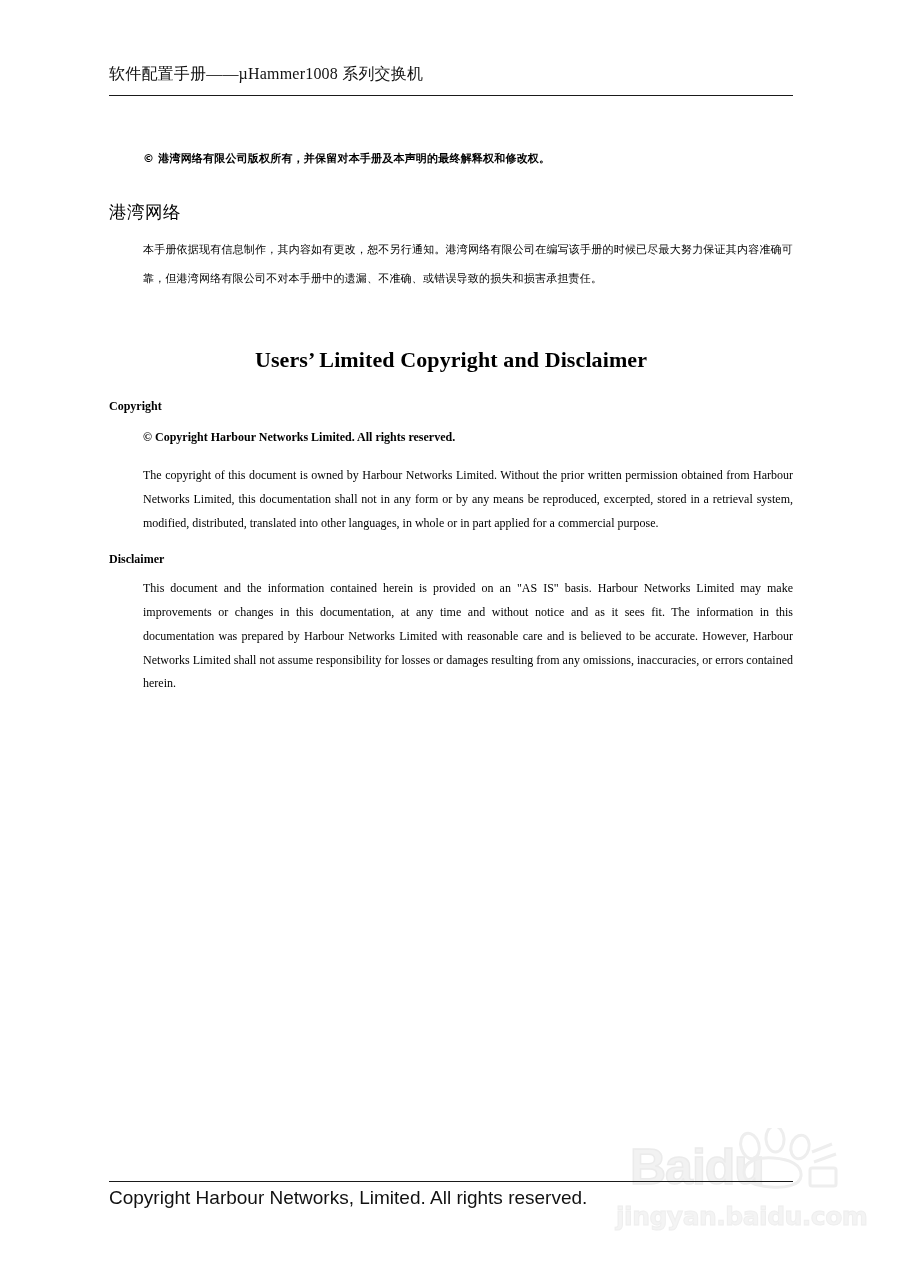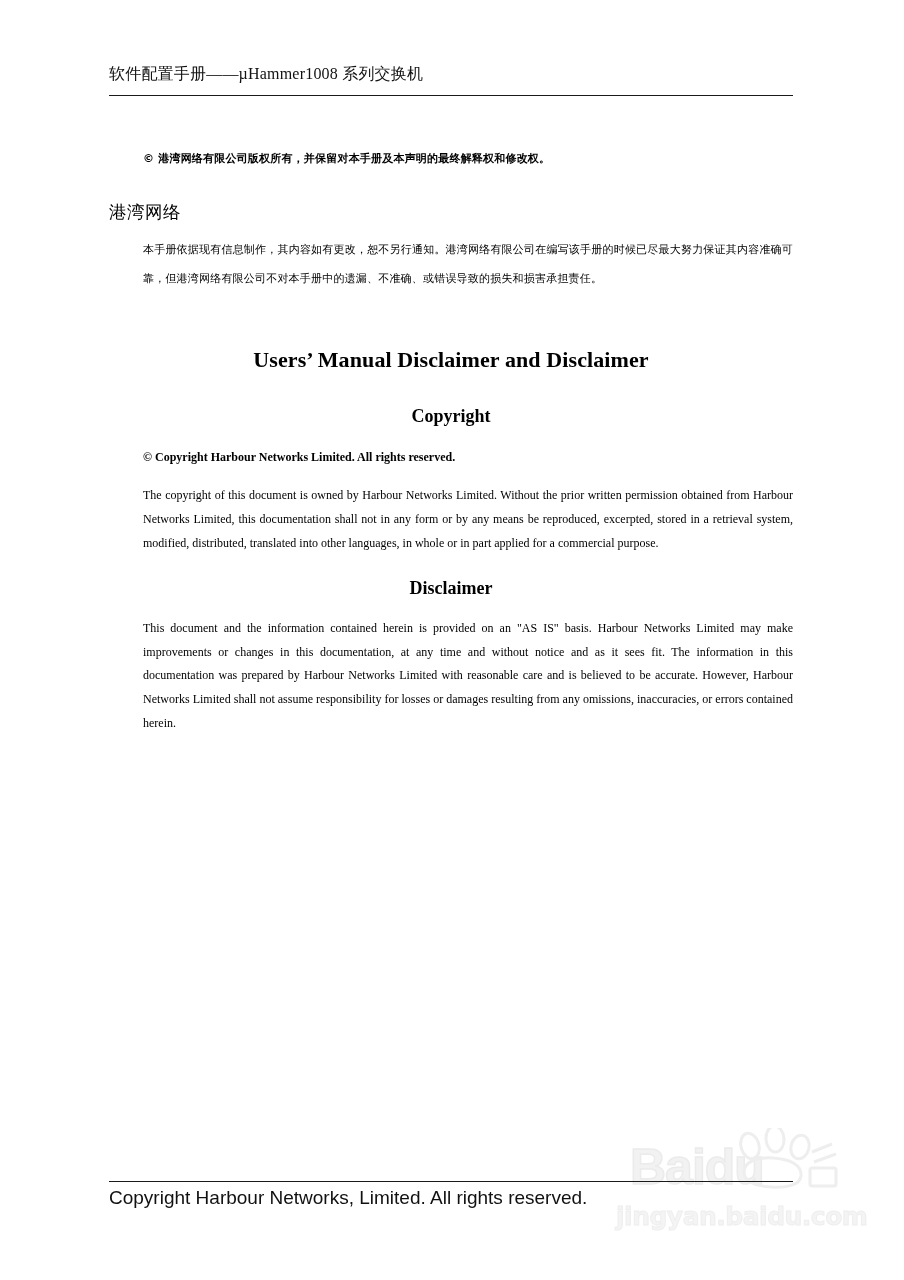--- a/index.html
+++ b/index.html
@@ -71,26 +71,25 @@
   h2.sec-head {
     margin: 0;
     font-size: 17.5px;
     font-weight: 400;
     line-height: 1.3;
     font-family: "DejaVu Sans", "Liberation Sans", sans-serif;
     letter-spacing: 0.5px;
   }
 
   h2.sec-head-en {
-    margin: 6px;
-    font-size: 18px;
+    margin: 0;
+    font-size: 12px;
     font-weight: 700;
     line-height: 1.3;
     font-family: "Liberation Serif", "DejaVu Serif", serif;
-    text-align: center;
   }
 
   h1.doc-title {
     margin: 0;
     font-size: 22px;
     font-weight: 700;
     text-align: center;
     line-height: 1.3;
     font-family: "Liberation Serif", "DejaVu Serif", serif;
     letter-spacing: 0.1px;
@@ -218,21 +217,21 @@
     <div class="sp-c"></div>
 
     <h2 class="sec-head">港湾网络</h2>
 
     <div class="sp-a"></div>
 
     <p class="body-cn">本手册依据现有信息制作，其内容如有更改，恕不另行通知。港湾网络有限公司在编写该手册的时候已尽最大努力保证其内容准确可靠，但港湾网络有限公司不对本手册中的遗漏、不准确、或错误导致的损失和损害承担责任。</p>
 
     <div class="sp-d"></div>
 
-    <h1 class="doc-title">Users’ Manual Disclaimer and Disclaimer</h1>
+    <h1 class="doc-title">Users’ Limited Copyright and Disclaimer</h1>
 
     <div class="sp-e"></div>
 
     <h2 class="sec-head-en">Copyright</h2>
 
     <div class="sp-f"></div>
 
     <p class="body-en bold">© Copyright Harbour Networks Limited. All rights reserved.</p>
 
     <div class="sp-g"></div>

